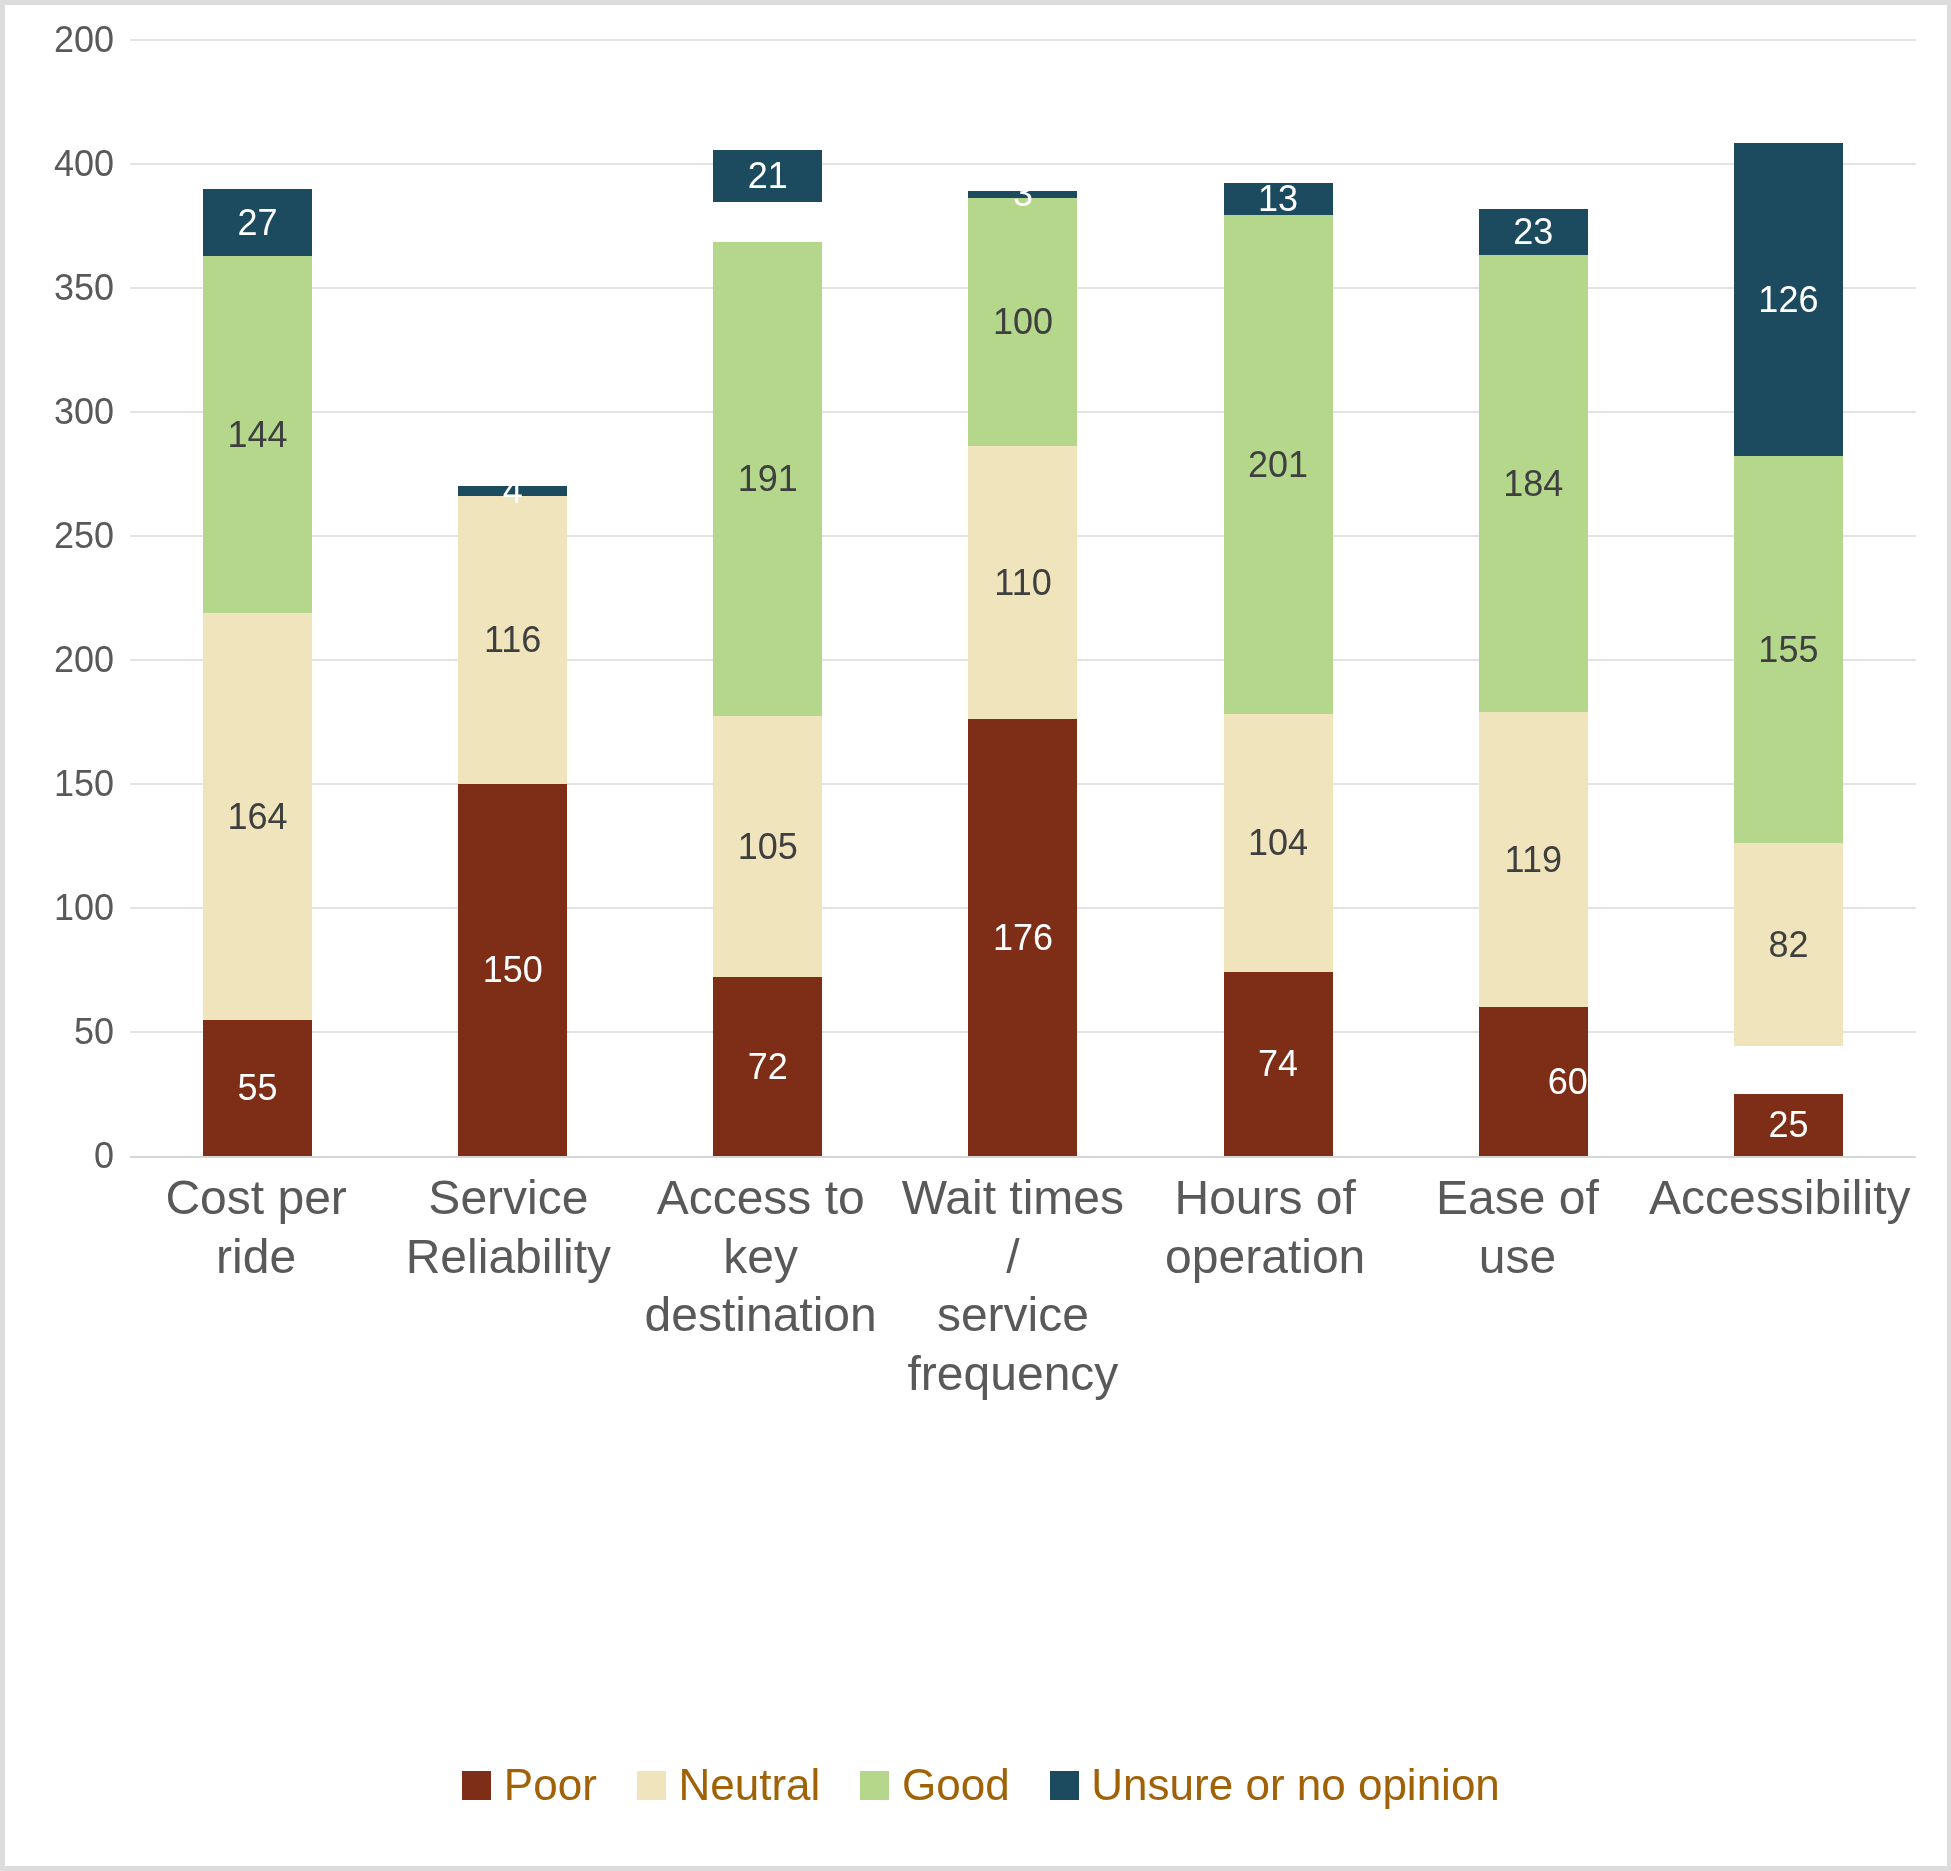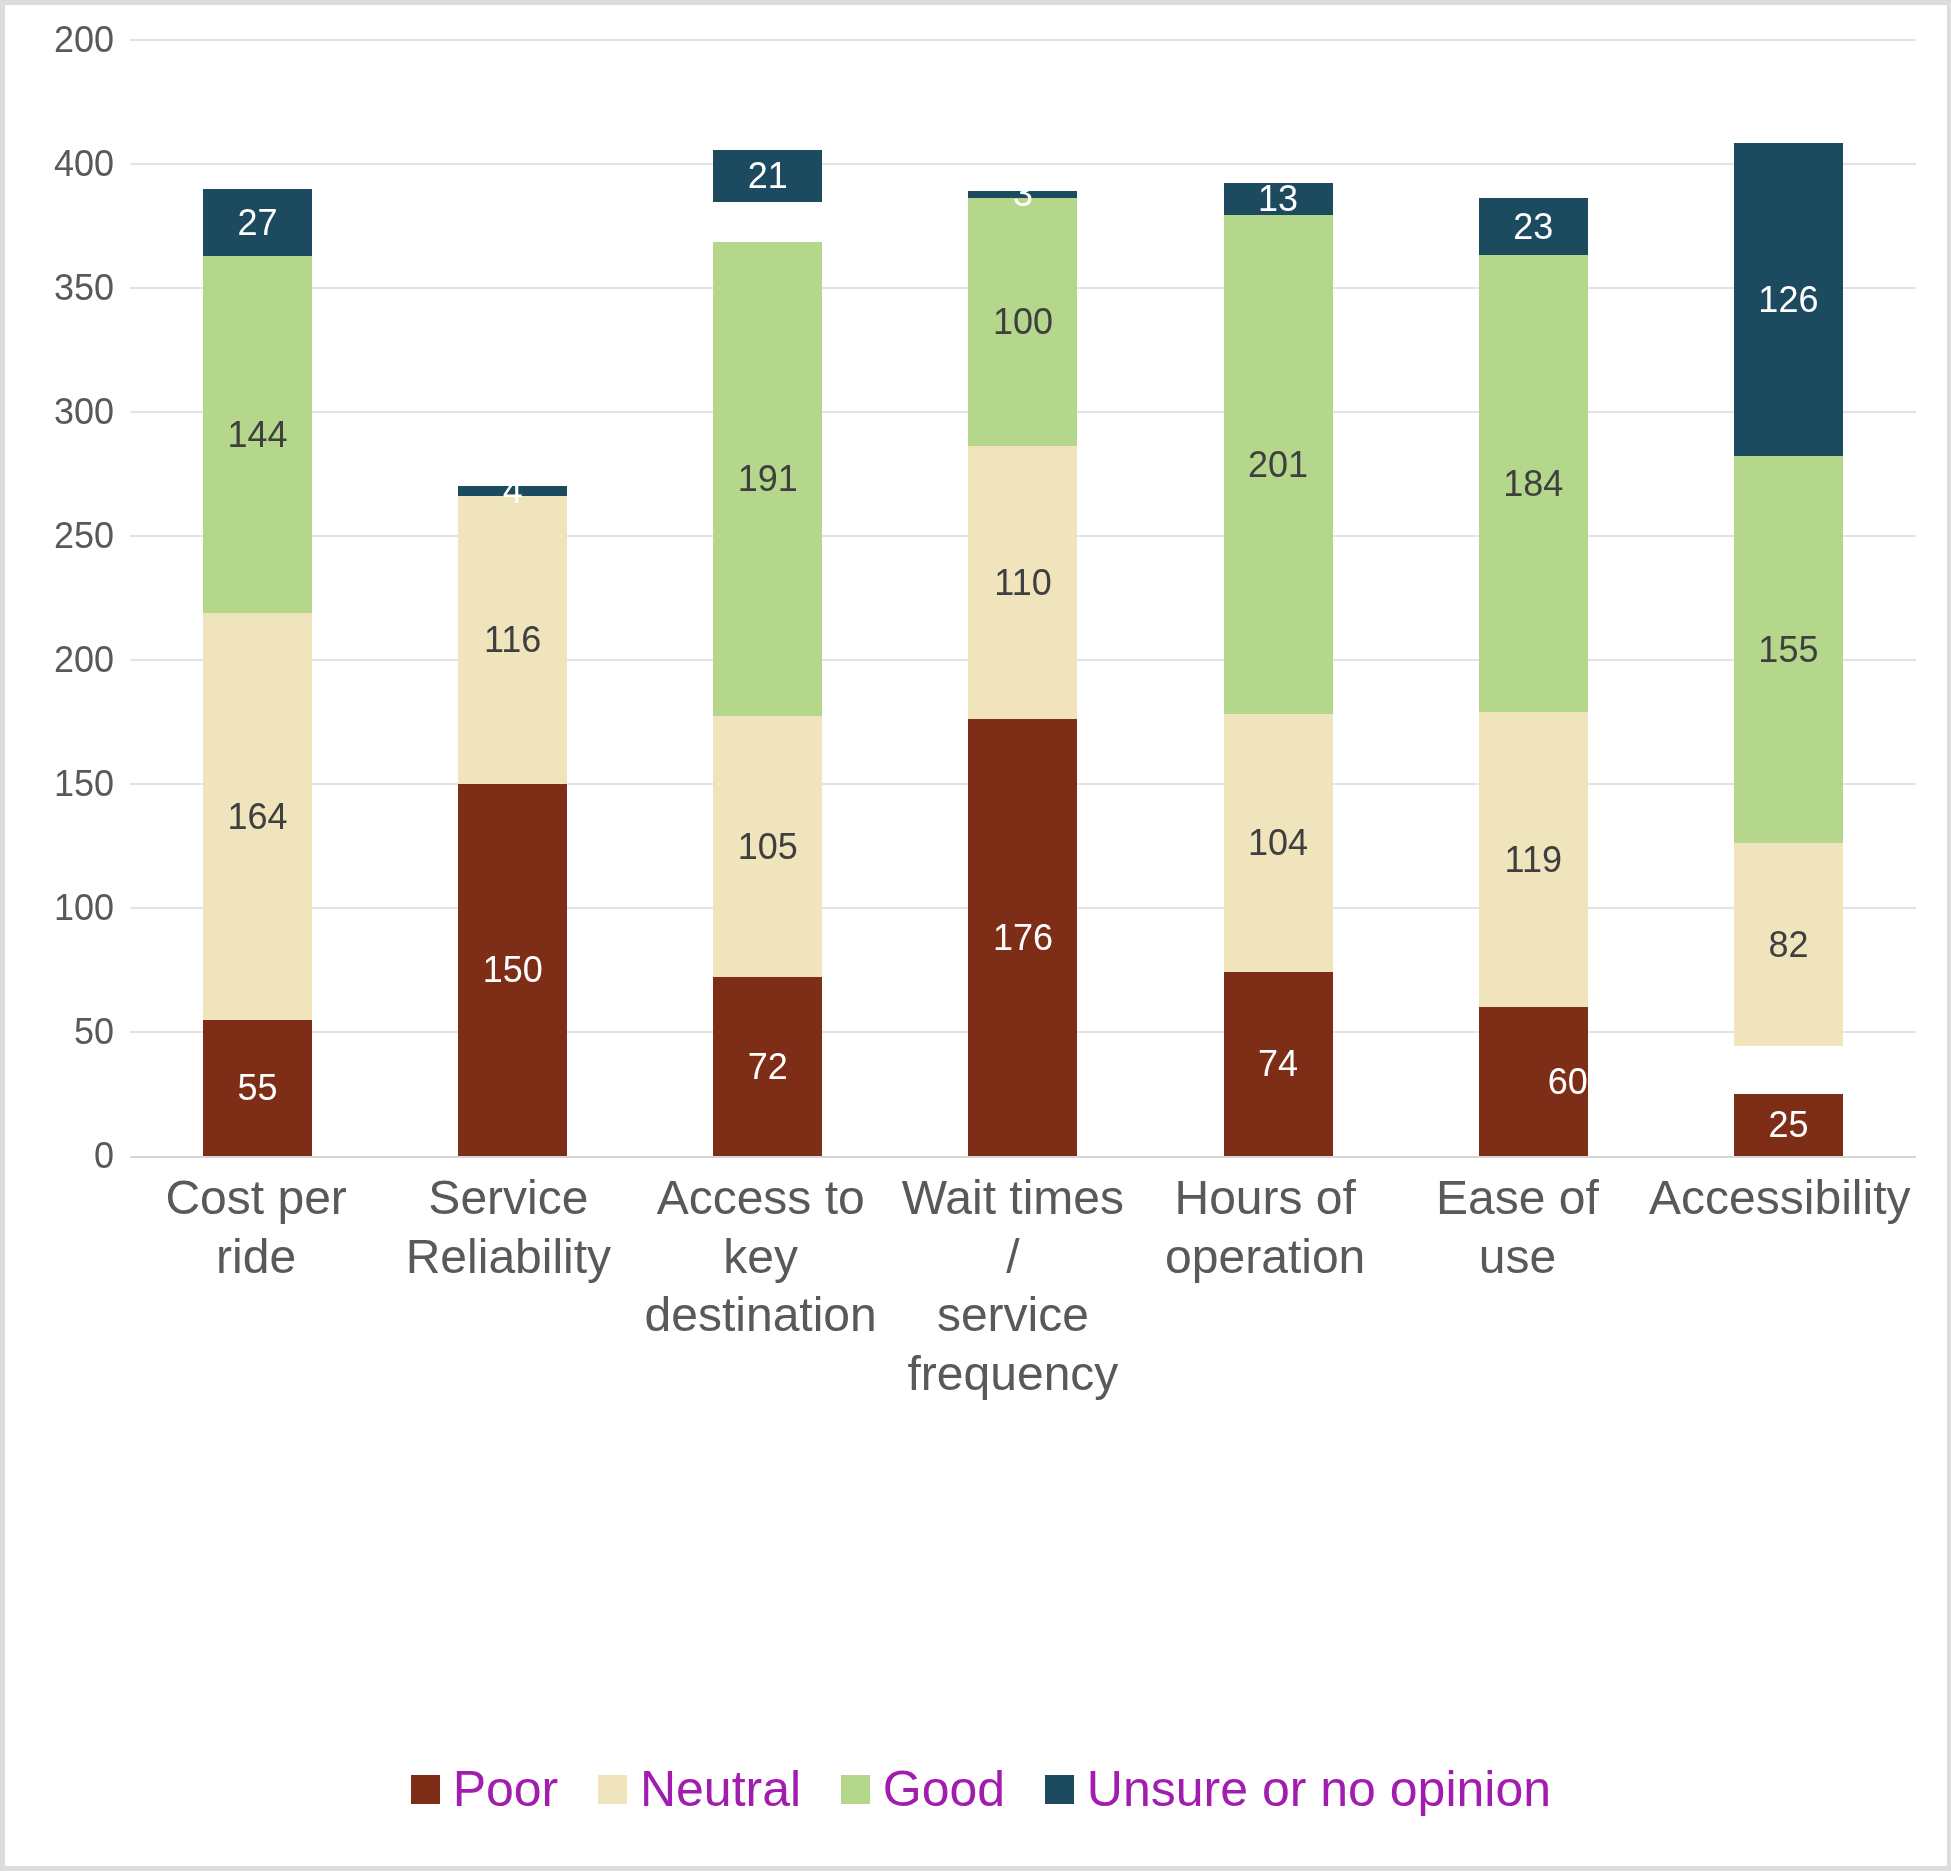--- a/index.html
+++ b/index.html
@@ -150,22 +150,22 @@
     display: flex;
     align-items: center;
     gap: 12.7px;
   }
   .legend-swatch {
     width: 29px;
     height: 29px;
     flex: 0 0 auto;
   }
   .legend-text {
-    font-size: 50px;
-    color: #a21caf;
+    font-size: 44px;
+    color: #a16207;
     white-space: nowrap;
   }
 </style>
 </head>
 <body>
 
 <div id="chart-frame">
 
   <div id="y-axis-labels">
       <div class="ytick-label" style="top: 1116px;">0</div>
@@ -275,21 +275,21 @@
         <div class="bar-stack">
           <div class="seg poor" style="height: 149px; justify-content: flex-end;">
             <span class="seg-label">60</span>
           </div>
           <div class="seg neutral" style="height: 295px;">
             <span class="seg-label">119</span>
           </div>
           <div class="seg good" style="height: 457px;">
             <span class="seg-label">184</span>
           </div>
-          <div class="seg unsure" style="height: 57px;">
+          <div class="seg unsure" style="height: 46px;">
             <span class="seg-label">23</span>
           </div>
         </div>
       </div>
       <div class="bar-group">
         <div class="bar-stack">
           <div class="seg poor" style="height: 62px; margin-top: 48px;">
             <span class="seg-label">25</span>
           </div>
           <div class="seg neutral" style="height: 203px;">

